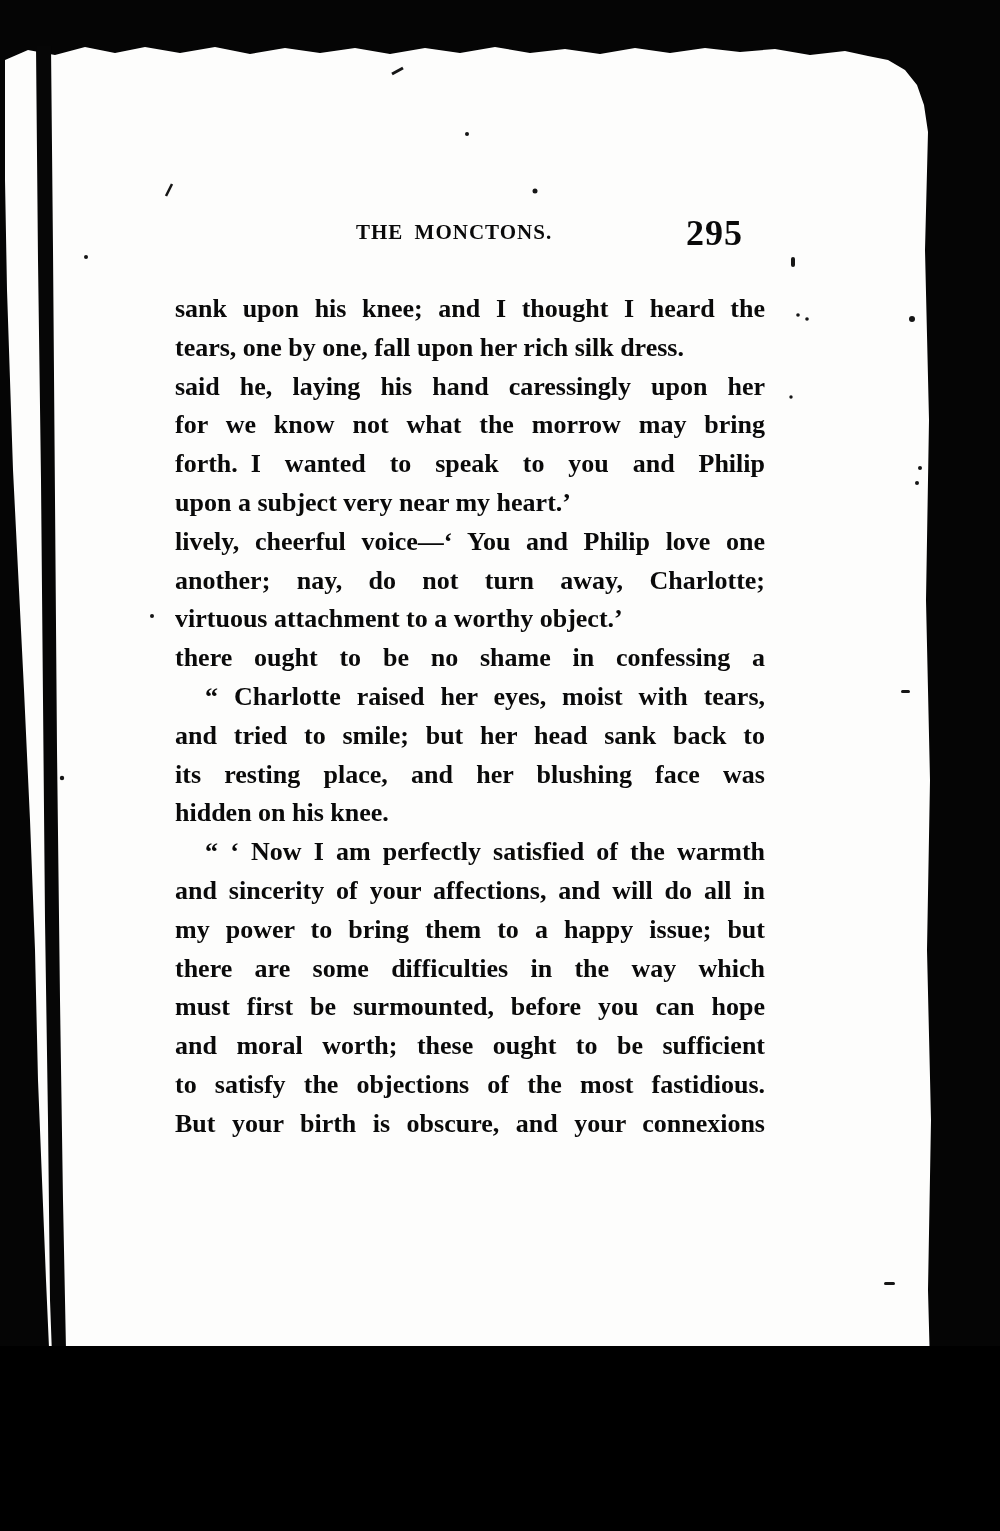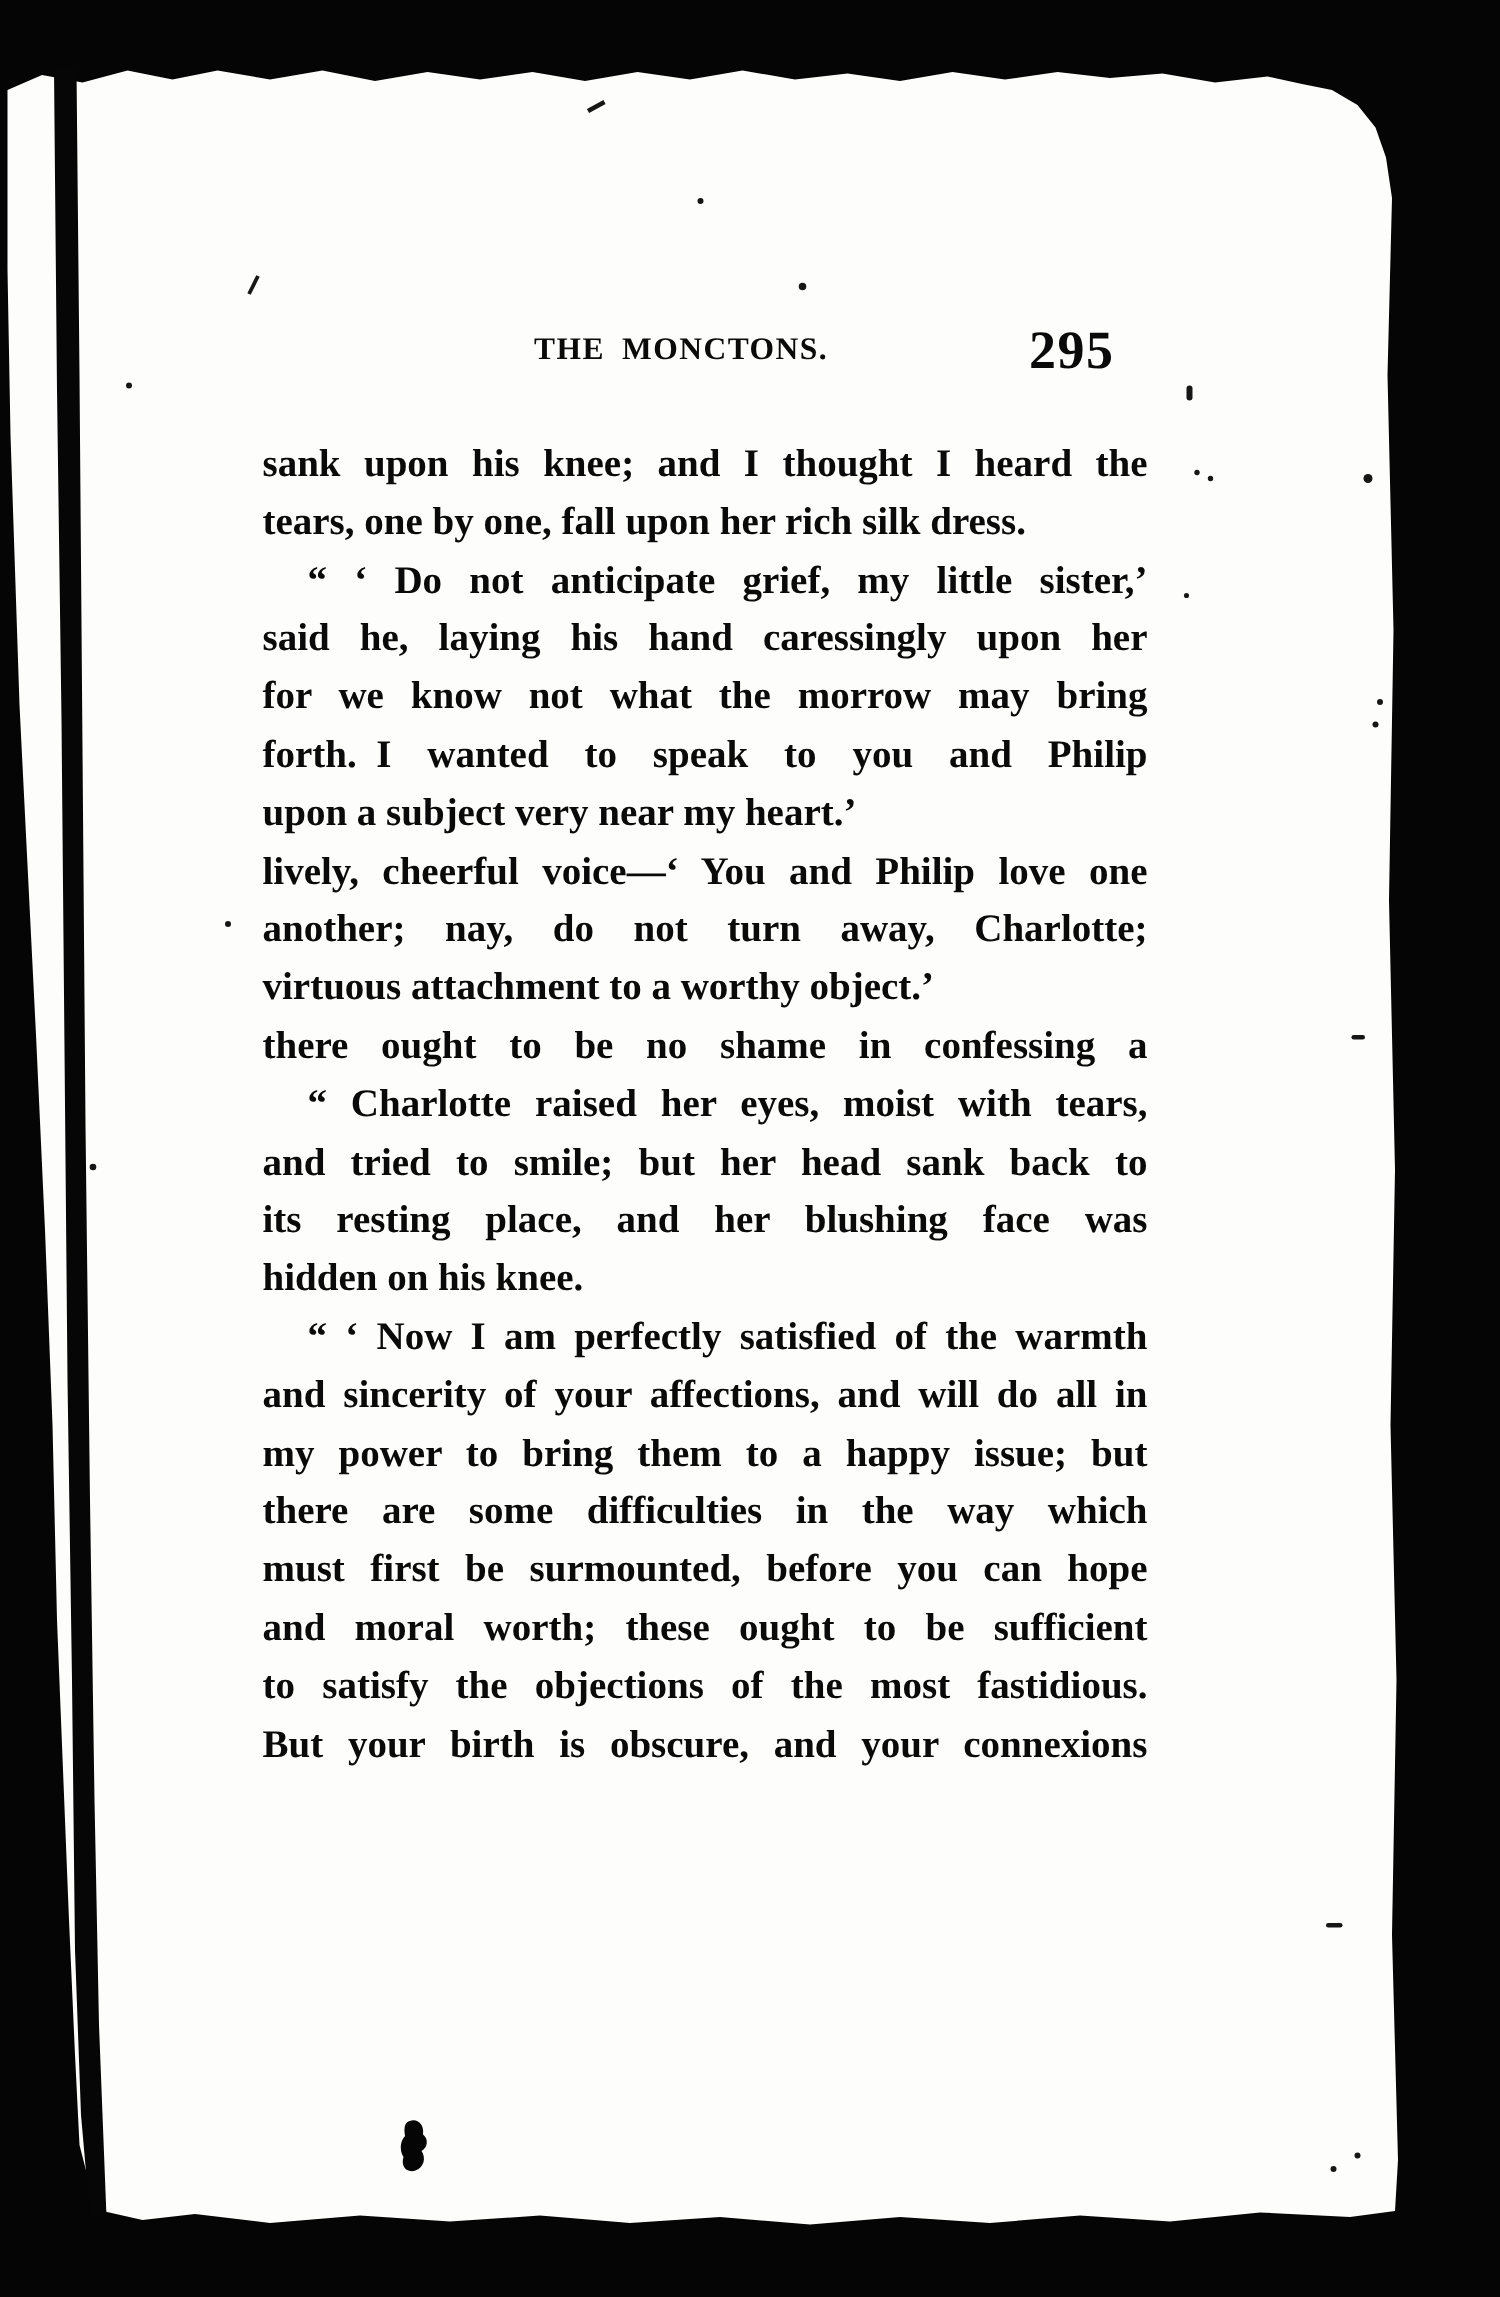--- a/index.html
+++ b/index.html
@@ -1,18 +1,18 @@
 <!DOCTYPE html>
 <html><head>
 <meta charset="utf-8">
 <style>
   html,body{margin:0;padding:0;background:#000;}
   .screen{
     position:relative;
-    width:1000px;height:1531px;
+    width:1000px;height:1346px;
     background:#0ea5e9;
     overflow:hidden;
     font-family:"Liberation Serif", serif;
   }
   .scan{position:absolute;left:0;top:0;width:1000px;height:1531px;}
   .header{position:absolute;left:175px;top:212px;width:590px;height:42px;color:#0a0a0a;}
   .running-title{
     position:absolute;left:181px;top:8px;
     font-size:21px;font-weight:bold;
     letter-spacing:1px;word-spacing:5px;
@@ -85,21 +85,20 @@
 
   <div class="header">
     <span class="running-title">THE MONCTONS.</span>
     <span class="page-number">295</span>
   </div>
 
   <div class="textblock">
 
   <div class="line">sank upon his knee; and I thought I heard the</div>
       <div class="line end">tears, one by one, fall upon her rich silk dress.</div>
-      <div class="line indent">“ ‘ Do not anticipate grief, my little sister,’</div>
       <div class="line">said he, laying his hand caressingly upon her</div>
       <div class="line">for we know not what the morrow may bring</div>
       <div class="line">forth. I wanted to speak to you and Philip</div>
       <div class="line end">upon a subject very near my heart.’</div>
       <div class="line">lively, cheerful voice—‘ You and Philip love one</div>
       <div class="line">another; nay, do not turn away, Charlotte;</div>
       <div class="line end">virtuous attachment to a worthy object.’</div>
       <div class="line">there ought to be no shame in confessing a</div>
       <div class="line indent">“ Charlotte raised her eyes, moist with tears,</div>
       <div class="line">and tried to smile; but her head sank back to</div>

